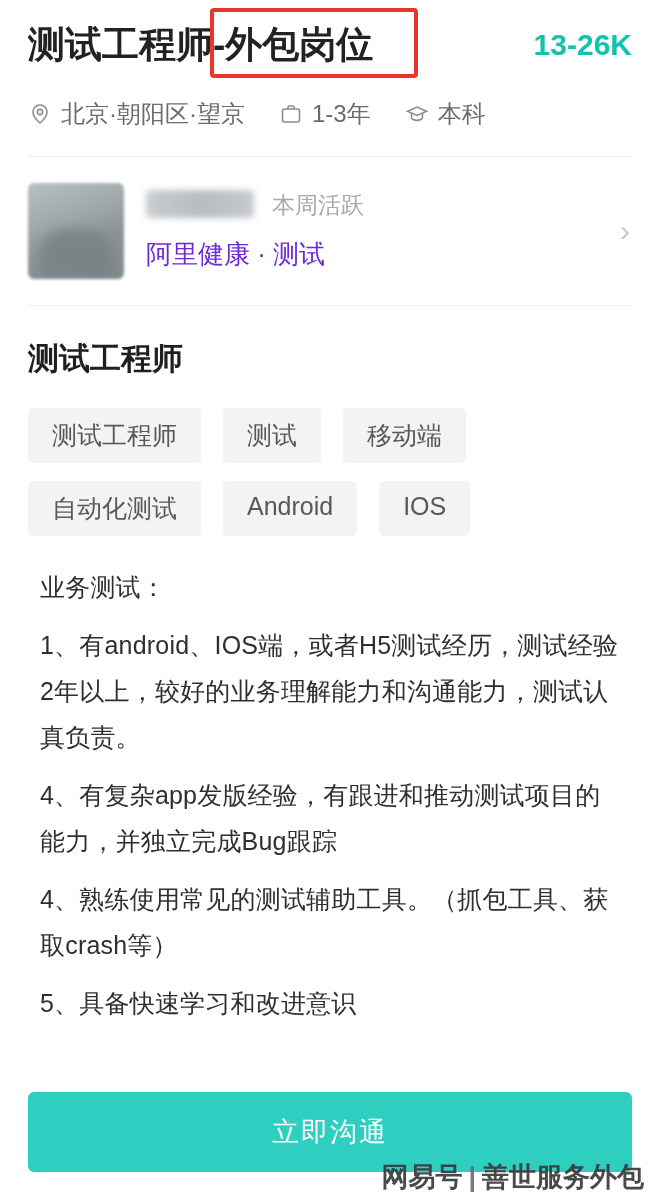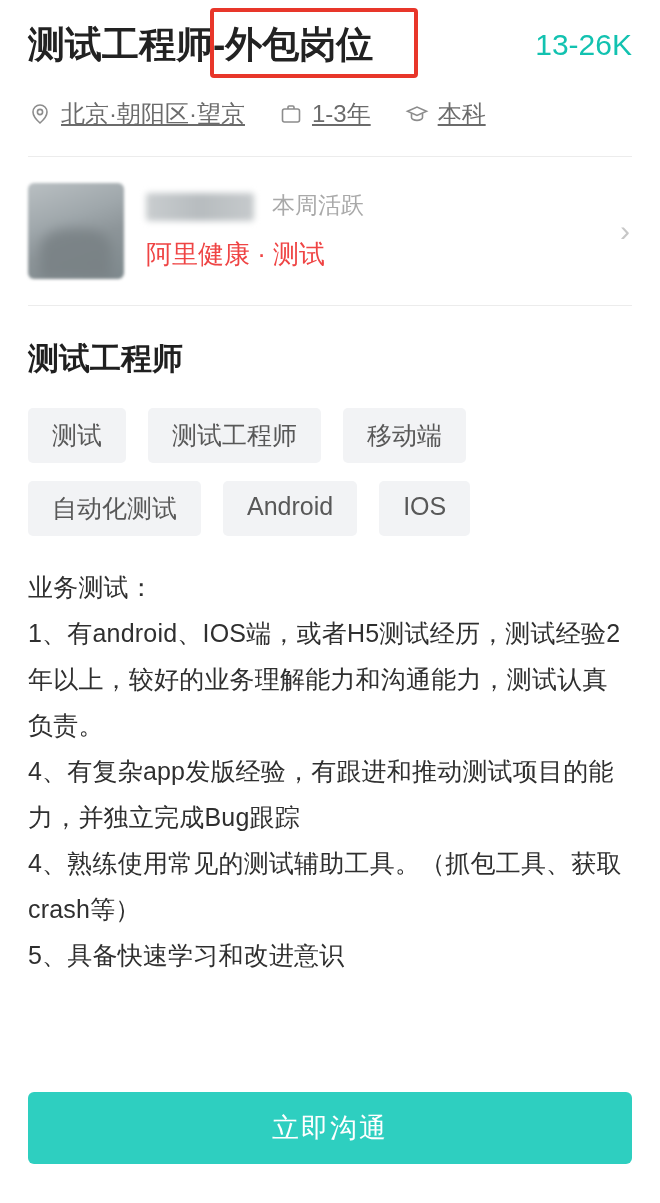--- a/index.html
+++ b/index.html
@@ -44,34 +44,33 @@
     left: 182px;
     top: -10px;
     width: 208px;
     height: 70px;
     border: 4px solid #e8362a;
     border-radius: 4px;
     pointer-events: none;
   }
   .salary {
     font-size: 30px;
-    font-weight: normal;
+    font-weight: bold;
     color: #12c2b0;
     white-space: nowrap;
     padding-left: 10px;
   }
 
   .meta-row {
     display: flex;
     align-items: flex-start;
     margin-top: 26px;
     gap: 34px;
     color: #6b6b6b;
     font-size: 24px;
-    text-decoration: underline;
   }
   .meta-item {
     display: flex;
     align-items: center;
     gap: 9px;
     white-space: nowrap;
   }
   .meta-item .ico { width: 24px; height: 24px; flex: 0 0 24px; display:block; }
   .meta-item .ico svg { display: block; }
 
@@ -104,39 +103,39 @@
     position: absolute;
     left: 12%; top: 48%;
     width: 76%; height: 52%;
     background: rgba(120,128,132,0.85);
     filter: blur(6px);
     border-radius: 40% 40% 0 0;
   }
   .company-info { flex: 1 1 auto; min-width: 0; }
   .hr-line {
     display: flex;
-    align-items: flex-end;
+    align-items: flex-start;
     gap: 18px;
   }
   .hr-name-blur {
     width: 108px;
     height: 28px;
     background: linear-gradient(90deg,#c9cdcf,#b7bcbf 50%,#c6cacc);
     filter: blur(3px);
     border-radius: 3px;
   }
   .hr-active {
     font-size: 23px;
     color: #a9a9a9;
     white-space: nowrap;
   }
   .company-name {
     margin-top: 16px;
     font-size: 26px;
-    color: #ef4444;
+    color: #6d28d9;
     white-space: nowrap;
   }
   .chev {
     flex: 0 0 auto;
     color: #c7c7c7;
     font-size: 30px;
     line-height: 1;
     padding-right: 2px;
   }
 
@@ -170,34 +169,34 @@
     white-space: nowrap;
   }
 
   .desc {
     margin-top: 28px;
     font-size: 25px;
     line-height: 46px;
     color: #2f2f2f;
     letter-spacing: 0.2px;
   }
-  .desc p { margin: 0; }
+  .desc p { margin: 12px; }
 
   
   .cta-wrap {
     position: absolute;
     left: 0; right: 0;
     bottom: 0;
     height: 123px;
     background: #ffffff;
     padding: 12px 28px 0 28px;
   }
   .cta-button {
     width: 100%;
-    height: 72px;
+    height: 80px;
     background: #2ecfc0;
     border: none;
     border-radius: 6px;
     color: #ffffff;
     font-size: 27px;
     font-family: inherit;
     letter-spacing: 2px;
     cursor: pointer;
   }
 
@@ -275,35 +274,40 @@
     </div>
     <span class="chev">›</span>
   </div>
 
   <div class="divider2"></div>
 
   <div class="detail">
     <div class="section-title">测试工程师</div>
 
     <div class="tags">
+      <span class="tag">测试工程师</span>
       <span class="tag">测试</span>
-      <span class="tag">测试工程师</span>
       <span class="tag">移动端</span>
       <span class="tag">自动化测试</span>
       <span class="tag">Android</span>
       <span class="tag">IOS</span>
     </div>
 
     <div class="desc">
       <p>业务测试：</p>
       <p>1、有android、IOS端，或者H5测试经历，测试经验2年以上，较好的业务理解能力和沟通能力，测试认真负责。</p>
       <p>4、有复杂app发版经验，有跟进和推动测试项目的能力，并独立完成Bug跟踪</p>
       <p>4、熟练使用常见的测试辅助工具。（抓包工具、获取crash等）</p>
       <p>5、具备快速学习和改进意识</p>
     </div>
   </div>
 
   <div class="cta-wrap">
     <button class="cta-button">立即沟通</button>
   </div>
 
+  <div class="watermark">
+    <span>网易号</span>
+    <span class="wm-light">|</span>
+    <span>善世服务外包</span>
+  </div>
 
 </div>
 
 </body></html>

